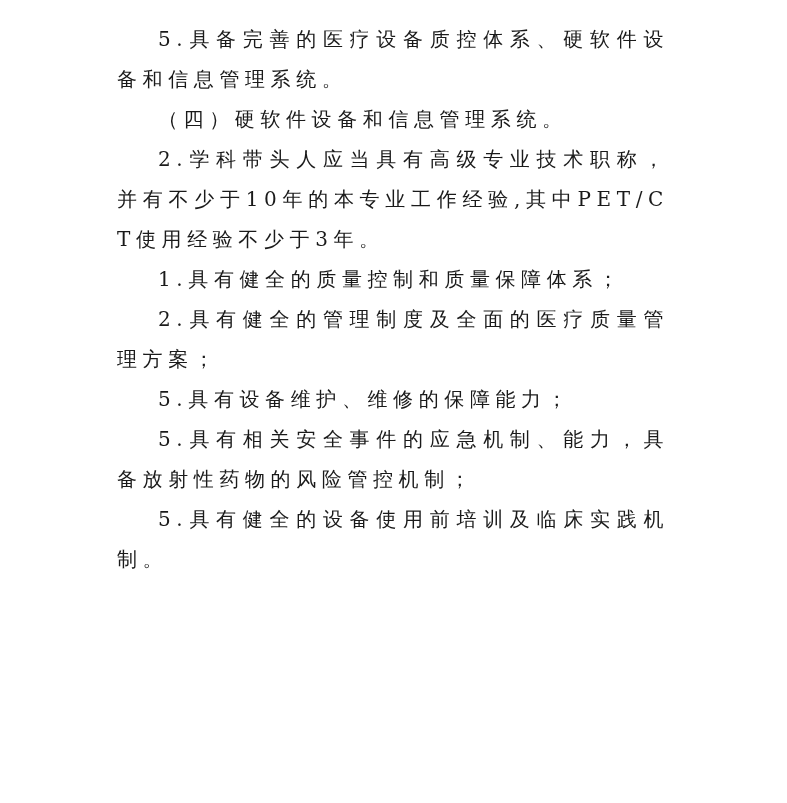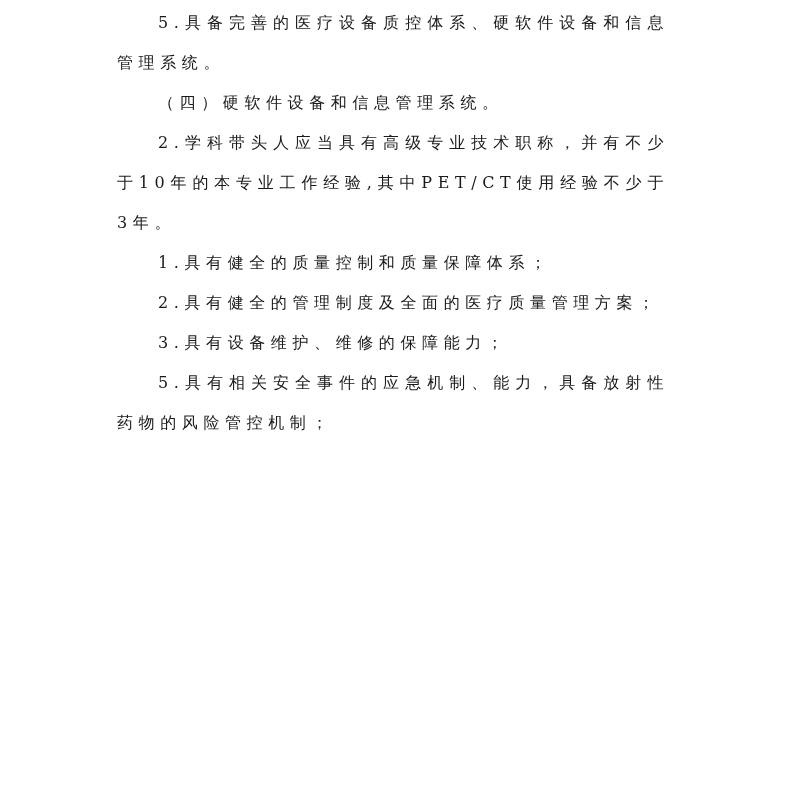--- a/index.html
+++ b/index.html
@@ -9,24 +9,24 @@
   }
   body {
     width: 787px;
     height: 803px;
     overflow: hidden;
     position: relative;
   }
   .page {
     position: absolute;
     left: 117px;
-    top: 3px;
+    top: 19px;
     width: 552px;
     font-family: "DejaVu Serif", "Liberation Serif", serif;
-    font-size: 16px;
+    font-size: 20px;
     line-height: 40px;
     color: #1a1a1a;
   }
   .para {
     margin: 0;
     padding: 0;
     text-align: justify;
     text-align-last: left;
     letter-spacing: 5.6px;
     word-break: break-all;
@@ -40,16 +40,17 @@
 </style>
 </head>
 <body>
 
 <div class="page">
   <p class="para indent">5.具备完善的医疗设备质控体系、硬软件设备和信息管理系统。</p>
   <p class="para heading">（四）硬软件设备和信息管理系统。</p>
   <p class="para indent">2.学科带头人应当具有高级专业技术职称，并有不少于10年的本专业工作经验,其中PET/CT使用经验不少于3年。</p>
   <p class="para indent">1.具有健全的质量控制和质量保障体系；</p>
   <p class="para indent">2.具有健全的管理制度及全面的医疗质量管理方案；</p>
-  <p class="para indent">3.具有设备维护、维修的保障能力；</p>
+  <p class="para indent">5.具有设备维护、维修的保障能力；</p>
   <p class="para indent">5.具有相关安全事件的应急机制、能力，具备放射性药物的风险管控机制；</p>
+  <p class="para indent">5.具有健全的设备使用前培训及临床实践机制。</p>
 
 </div>
 
 </body></html>

